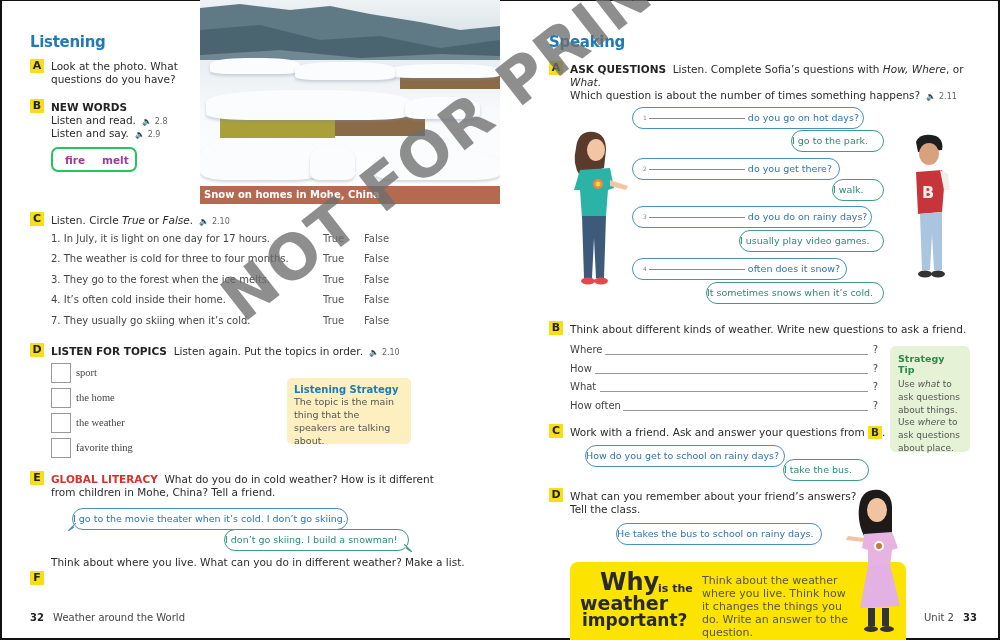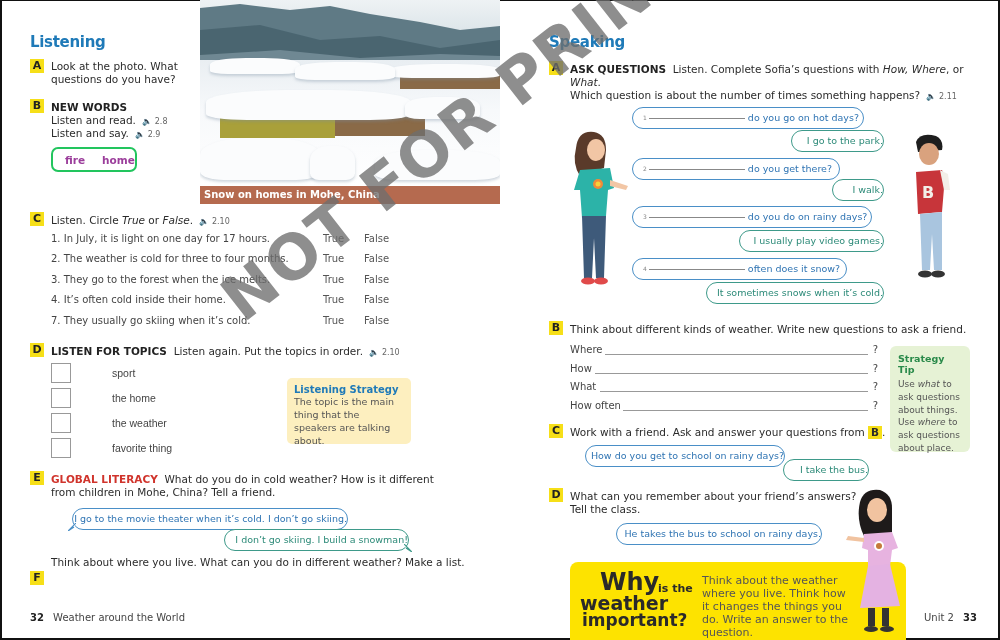--- a/index.html
+++ b/index.html
@@ -39,28 +39,28 @@
   .wordbox { position: absolute; left: 51px; top: 147px; width: 86px; height: 25px; border: 2px solid #22c55e;
              border-radius: 7px; }
   .wordbox span { position: absolute; top: 5px; font-size: 10.5px; color: #9b3d9b; font-weight: bold; font-family: "DejaVu Sans", sans-serif; }
 
   .tf-row { position: absolute; left: 51px; width: 360px; height: 13px; font-size: 10px; color: #444; font-family: "DejaVu Sans", sans-serif; }
   .tf-row .stmt { position: absolute; left: 0; }
   .tf-row .t { position: absolute; left: 272px; color: #555; }
   .tf-row .f { position: absolute; left: 313px; color: #555; }
 
   .chk { position: absolute; left: 51px; width: 20px; height: 20px; border: 1px solid #999; background: #fff; }
-  .topic { position: absolute; left: 76px; font-size: 10.5px; color: #444; font-family: Liberation Sans, sans-serif; margin-left: 36px; }
+  .topic { position: absolute; left: 76px; font-size: 10.5px; color: #444; font-family: Liberation Serif, serif; }
 
   .strategy { position: absolute; left: 287px; top: 378px; width: 124px; height: 66px; background: #fdefbf; border-radius: 5px; padding: 6px 7px; }
   .strategy .h { font-weight: bold; font-size: 10px; color: #1f7ab8; font-family: "DejaVu Sans", sans-serif; }
   .strategy .b { font-size: 9.5px; line-height: 13px; color: #555; font-family: "DejaVu Sans", sans-serif; }
 
   .bubble { position: absolute; height: 22px; border: 1.3px solid; border-radius: 12px; background: #fff;
-            font-size: 9.5px; line-height: 19px; text-align: right; font-family: "DejaVu Sans", sans-serif; white-space: nowrap; }
+            font-size: 9.5px; line-height: 19px; text-align: left; font-family: "DejaVu Sans", sans-serif; white-space: nowrap; }
   .bubble.blue { border-color: #4a8fc7; color: #2f74b3; }
   .bubble.green { border-color: #3e9a8a; color: #2c8a78; }
   .bubble .num { font-size: 6px; color: #888; vertical-align: top; margin-right: 2px; }
   .bubble .blank { display: inline-block; width: 96px; border-bottom: 1px solid #888; height: 11px; vertical-align: 2px; }
   .tail { position: absolute; width: 8px; height: 8px; }
 
   .footer { position: absolute; top: 612px; font-size: 10px; color: #444; font-family: "DejaVu Sans", sans-serif; }
   .footer .pn { font-weight: bold; color: #222; margin: 0 6px; }
 
   .qline { position: absolute; left: 570px; width: 308px; height: 14px; font-size: 10px; color: #444; font-family: "DejaVu Sans", sans-serif; }
@@ -97,21 +97,21 @@
 <div class="txt" style="left:51px; top:114px;">
   <span>Listen and read.</span>
   <span class="audio"><span class="spk">🔈</span> <span>2.8</span></span>
 </div>
 <div class="txt" style="left:51px; top:127px;">
   <span>Listen and say.</span>
   <span class="audio"><span class="spk">🔈</span> <span>2.9</span></span>
 </div>
 <div class="wordbox">
   <span style="left:12px;">fire</span>
-  <span style="left:49px;">home</span>
+  <span style="left:49px;">melt</span>
 </div>
 
 <div class="photo">
   <div class="sky"></div>
   <svg class="mtn" viewBox="0 0 300 80" preserveAspectRatio="none">
     <path d="M0,8 L40,4 L90,10 L130,6 L170,14 L220,22 L260,30 L300,26 L300,80 L0,80 Z" fill="#5f7a85"></path>
     <path d="M0,30 L60,25 L120,40 L180,36 L240,48 L300,40 L300,80 L0,80 Z" fill="#4a6570"></path>
     <path d="M0,55 L80,50 L160,58 L240,54 L300,56 L300,80 L0,80 Z" fill="#6f8893"></path>
   </svg>
   <div class="snow"></div>

